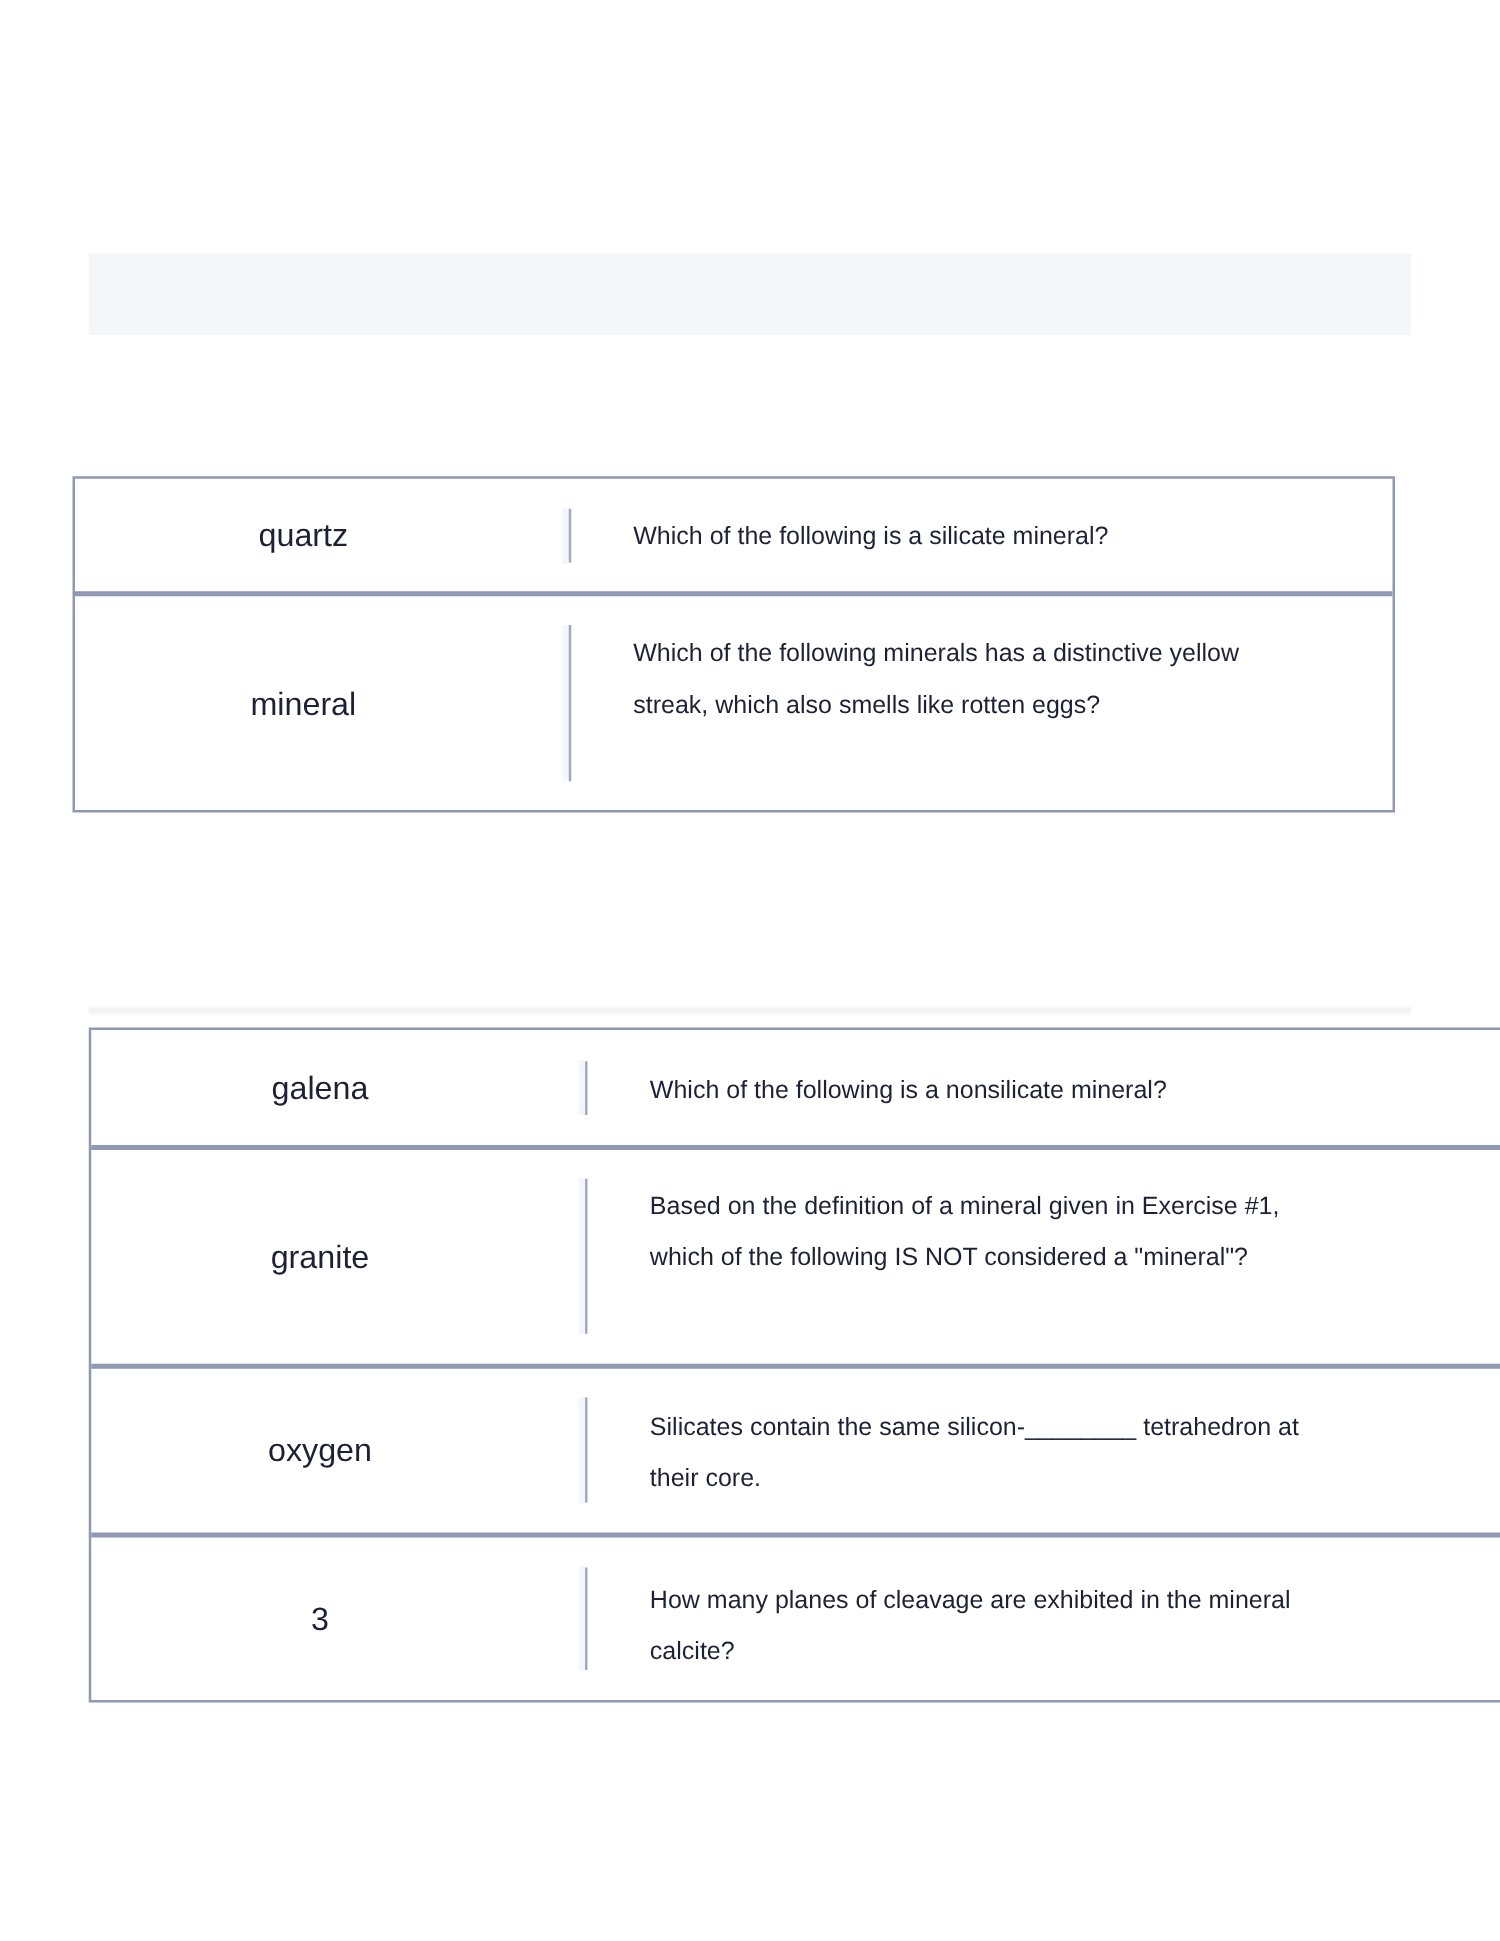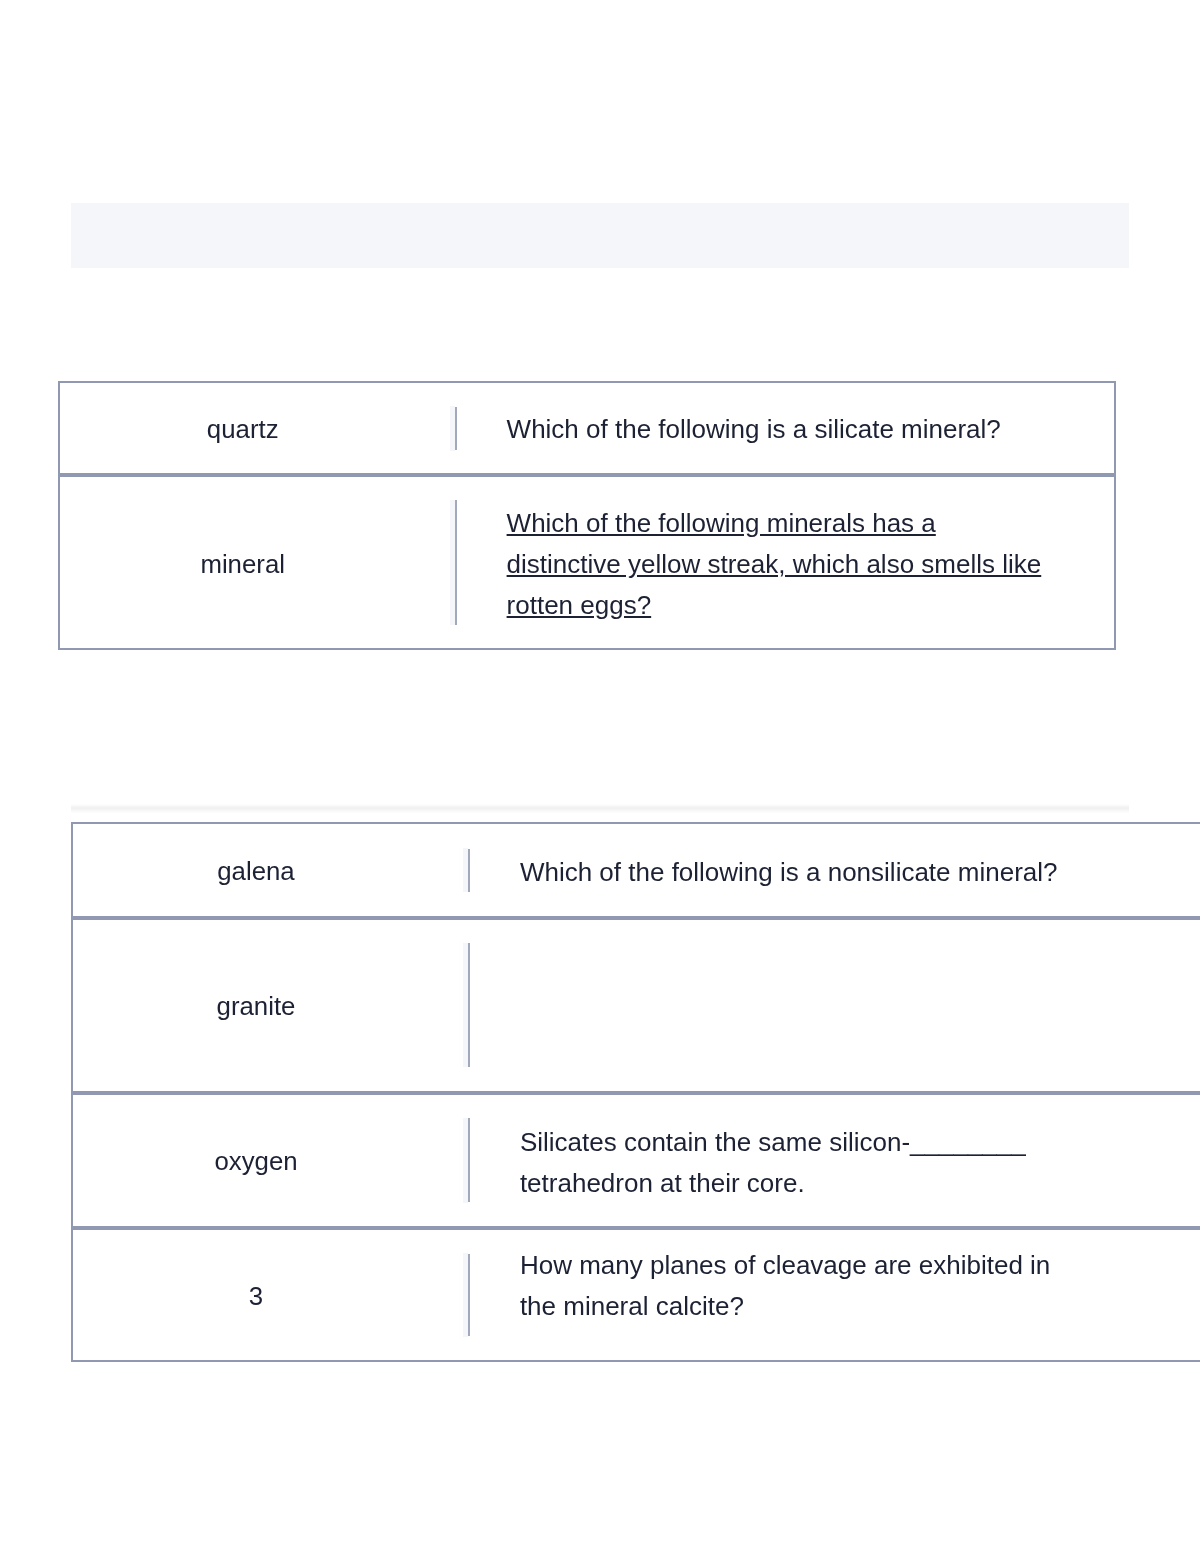--- a/index.html
+++ b/index.html
@@ -25,21 +25,21 @@
         display:flex;align-items:center;justify-content:center;
         font-size:25.8px;line-height:40.75px;color:#1c2134;}
   .term span{display:block;position:relative;top:1.4px;}
 
   
   .qband{position:absolute;left:389.9px;width:4.8px;background:#f4f6fa;}
   .qrule{position:absolute;left:394.7px;width:2px;background:#a3a9bd;}
 
   
   .qtext{position:absolute;left:446.6px;width:540px;
-         font-size:26px;line-height:40.75px;color:#1c2134;}
+         font-size:20px;line-height:40.75px;color:#1c2134;}
 </style>
 </head>
 <body>
 
 <div class="page">
 
   <div class="hdrbar" style="left:70.5px;top:202.8px;width:1058.6px;height:65.2px;"></div>
 
   <div class="hdrbar-clipped" style="left:70.5px;top:804px;width:1058.6px;height:9px;"></div>
 
@@ -53,21 +53,21 @@
       <div class="qrule" style="top:24.2px;height:43.2px;"></div>
       <div class="qtext" style="top:26.3px;">Which of the following is a silicate mineral?</div>
     </div>
 
     <div class="row" style="height:171.35px;">
       <div class="term">
           <span>mineral</span>
         </div>
       <div class="qband" style="top:22.55px;height:125.6px;"></div>
       <div class="qrule" style="top:23.15px;height:124.4px;"></div>
-      <div class="qtext" style="top:26.15px;text-decoration:underline;">Which of the following minerals has a distinctive yellow streak, which also smells like rotten eggs?</div>
+      <div class="qtext" style="top:26.15px;">Which of the following minerals has a distinctive yellow streak, which also smells like rotten eggs?</div>
     </div>
 
   </div>
 
   <div class="tbl" style="left:71.3px;top:822.1px;width:1191px;">
 
     <div class="row rowsep" style="height:91.65px;">
       <div class="term">
           <span>galena</span>
         </div>
@@ -75,35 +75,36 @@
       <div class="qrule" style="top:25px;height:42.7px;"></div>
       <div class="qtext" style="top:28.3px;">Which of the following is a nonsilicate mineral?</div>
     </div>
 
     <div class="row rowsep" style="height:171px;">
       <div class="term">
           <span>granite</span>
         </div>
       <div class="qband" style="top:23.15px;height:124.4px;"></div>
       <div class="qrule" style="top:23.75px;height:123.2px;"></div>
+      <div class="qtext" style="top:25.75px;">Based on the definition of a mineral given in Exercise #1, which of the following IS NOT considered a "mineral"?</div>
     </div>
 
     <div class="row rowsep" style="height:131.45px;">
       <div class="term">
           <span>oxygen</span>
         </div>
       <div class="qband" style="top:22.95px;height:85.2px;"></div>
       <div class="qrule" style="top:23.55px;height:84px;"></div>
       <div class="qtext" style="top:27.45px;">Silicates contain the same silicon-________ tetrahedron at their core.</div>
     </div>
 
     <div class="row" style="height:130px;">
       <div class="term">
           <span>3</span>
         </div>
       <div class="qband" style="top:22.8px;height:83.95px;"></div>
       <div class="qrule" style="top:23.4px;height:82.75px;"></div>
-      <div class="qtext" style="top:15px;">How many planes of cleavage are exhibited in the mineral calcite?</div>
+      <div class="qtext" style="top:30px;">How many planes of cleavage are exhibited in the mineral calcite?</div>
     </div>
 
   </div>
 
 </div>
 
 </body></html>

